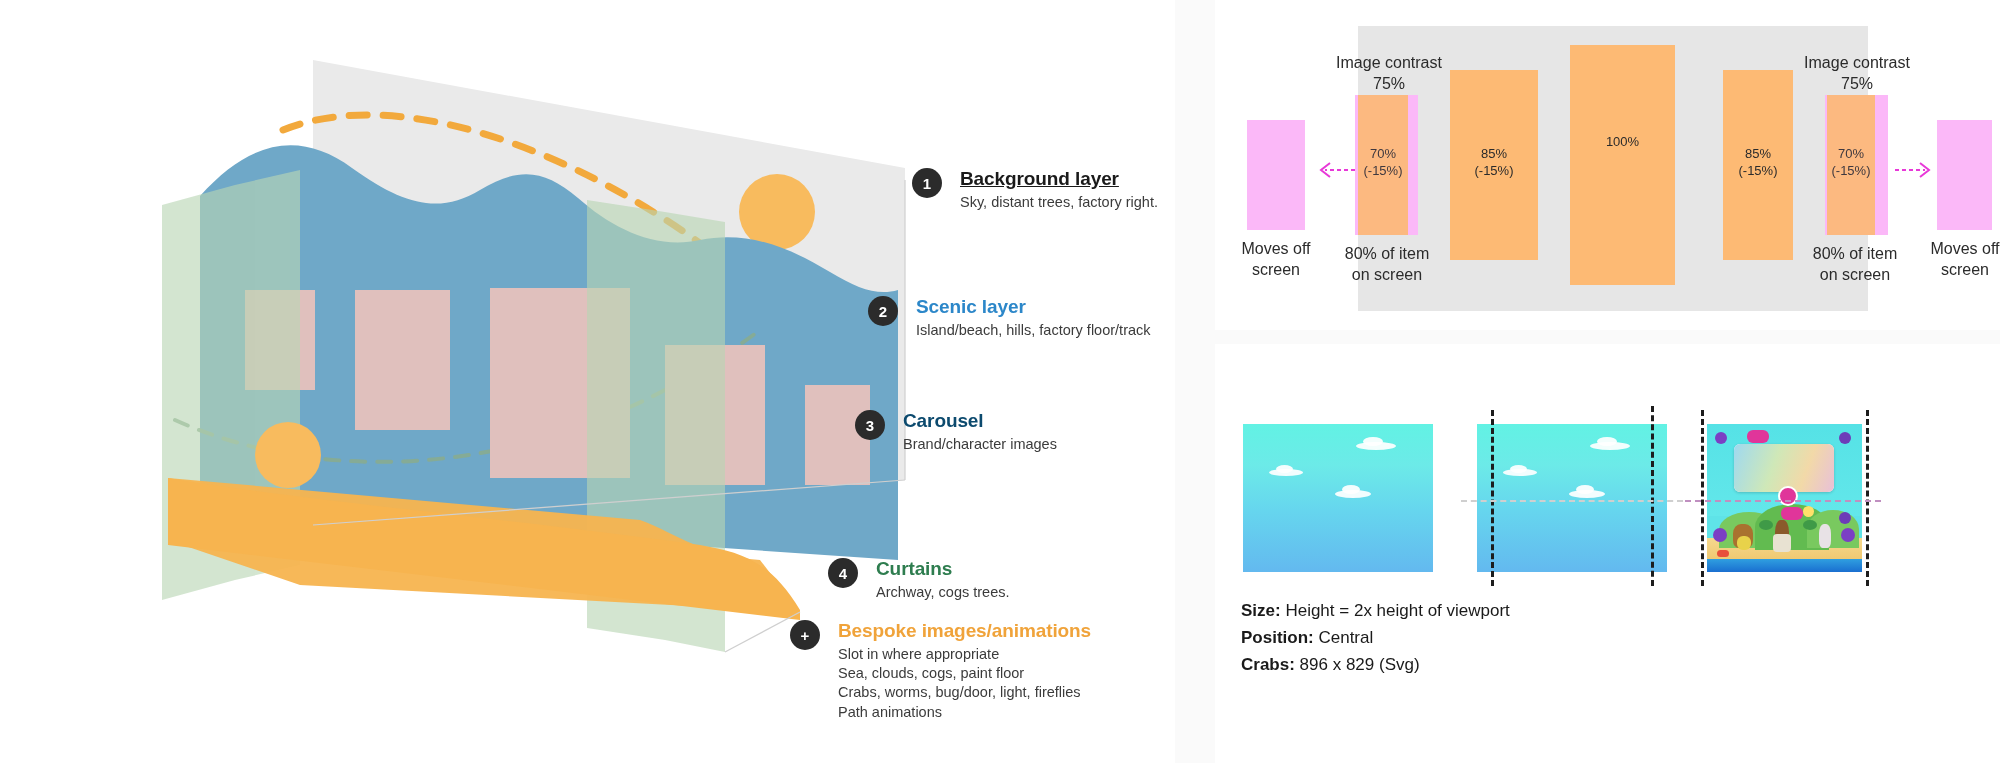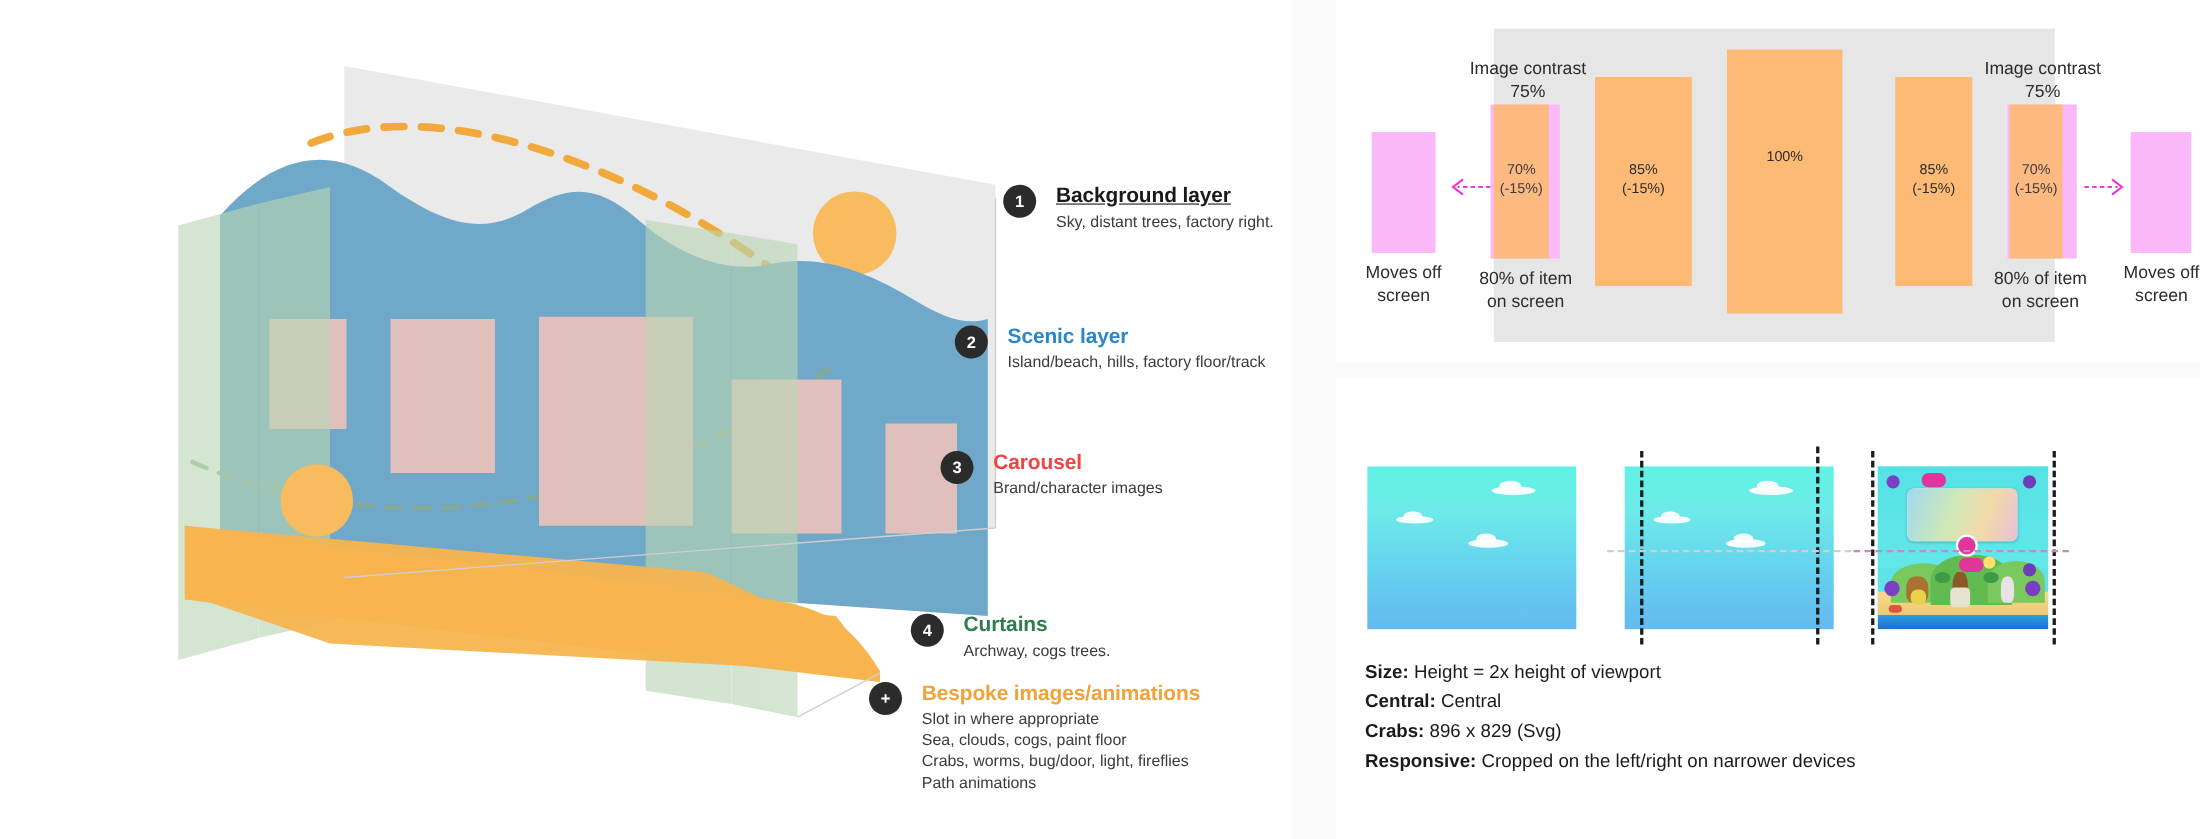--- a/index.html
+++ b/index.html
@@ -203,21 +203,21 @@
         <div class="badge">2</div>
         <div class="callout-text">
           <div class="callout-title" style="color:#2c87c9;">Scenic layer</div>
           <div class="callout-sub">Island/beach, hills, factory floor/track</div>
         </div>
       </div>
 
       <div class="callout" style="left:855px;top:410px;">
         <div class="badge">3</div>
         <div class="callout-text">
-          <div class="callout-title" style="color:#ef4444;">Carousel</div>
+          <div class="callout-title" style="color:#0c4a6e;">Carousel</div>
           <div class="callout-sub">Brand/character images</div>
         </div>
       </div>
 
       <div class="callout" style="left:828px;top:558px;">
         <div class="badge">4</div>
         <div class="callout-text">
           <div class="callout-title" style="color:#2e7d4f;">Curtains</div>
           <div class="callout-sub">Archway, cogs trees.</div>
         </div>
@@ -371,25 +371,22 @@
       </div>
       <div class="dash-v" style="left:486px;top:66px;height:176px;"></div>
       <div class="dash-v" style="left:651px;top:66px;height:176px;"></div>
       <div class="dash-h" style="left:470px;top:156px;width:196px;border-top-color:#c08fc0;"></div>
 
       <div id="spec-list" style="top:254px;">
         <div class="spec-row">
           <span class="spec-key">Size:</span><span> Height = 2x height of viewport</span>
         </div>
         <div class="spec-row">
-          <span class="spec-key">Central:</span><span> Central</span>
+          <span class="spec-key">Position:</span><span> Central</span>
         </div>
         <div class="spec-row">
           <span class="spec-key">Crabs:</span><span> 896 x 829 (Svg)</span>
-        </div>
-        <div class="spec-row">
-          <span class="spec-key">Responsive:</span><span> Cropped on the left/right on narrower devices</span>
         </div>
       </div>
 
     </div>
   </div>
 </div>
 
 </body></html>

